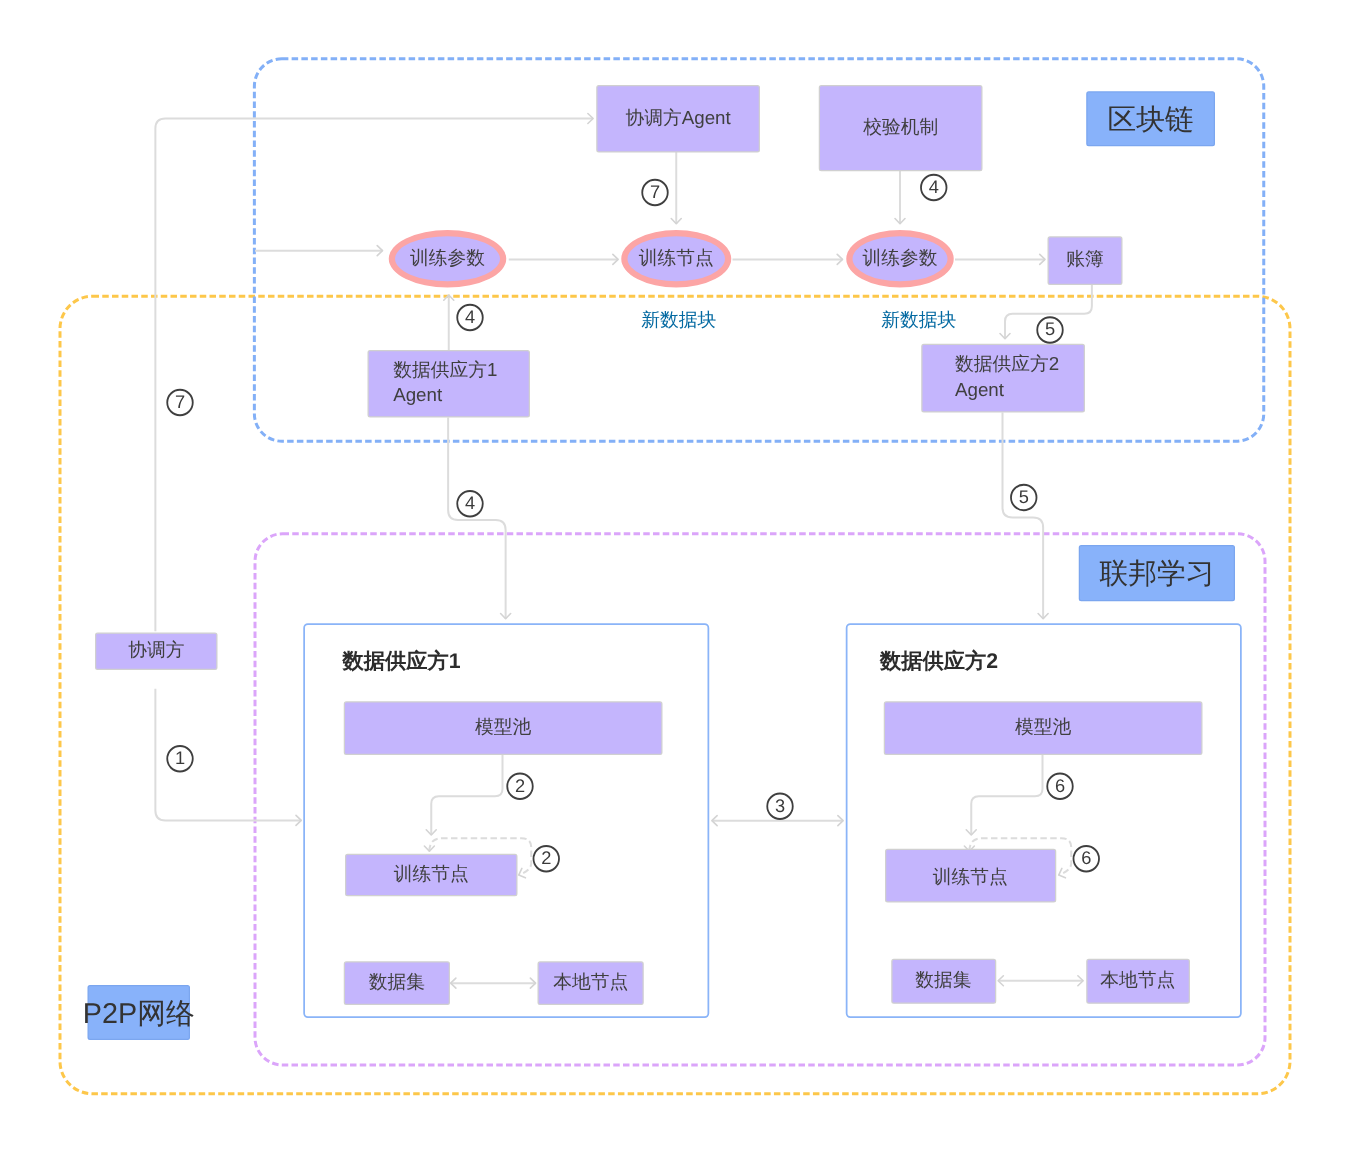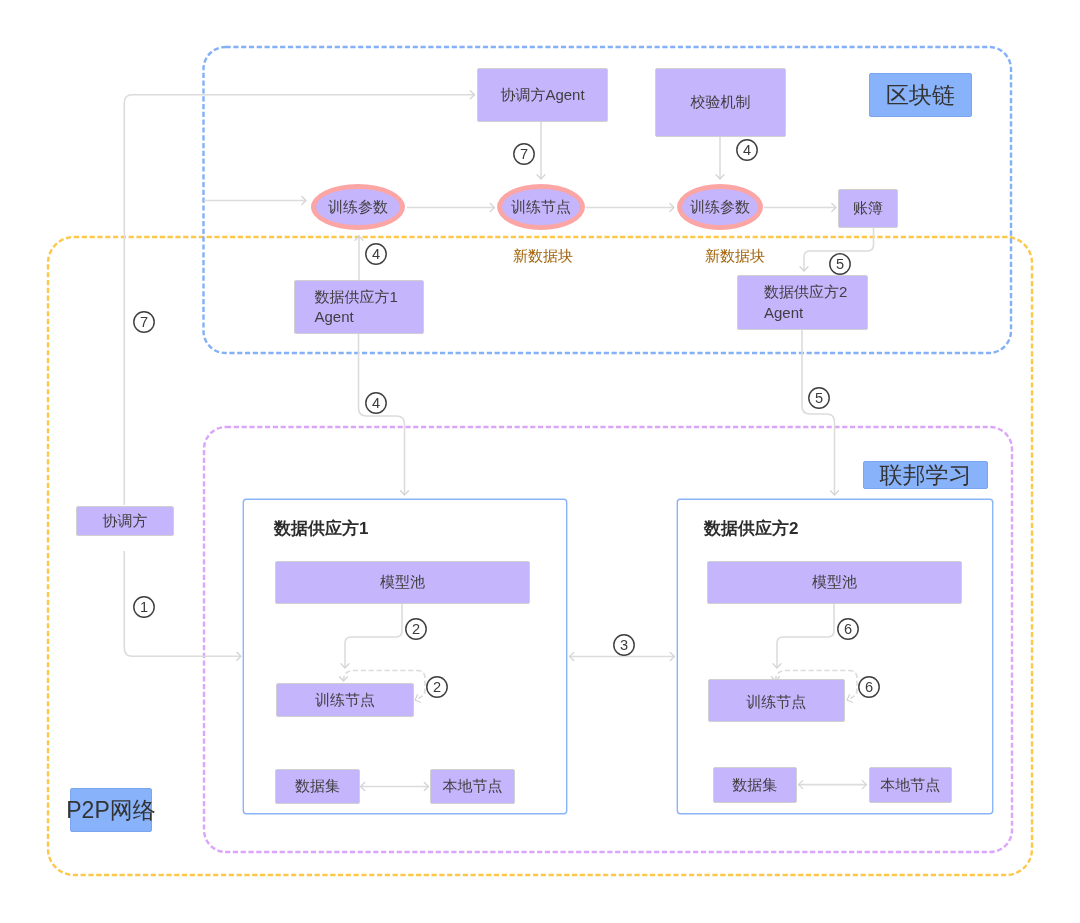--- a/index.html
+++ b/index.html
@@ -11,21 +11,21 @@
   #stage{position:relative;width:1080px;height:923px;background:#fff;}
   svg.layer{position:absolute;left:0;top:0;width:1080px;height:923px;overflow:visible;}
   .node{position:absolute;box-sizing:border-box;display:flex;align-items:center;
         justify-content:center;text-align:center;color:#3f3f3f;
         font-size:15px;line-height:1.35;background:#c4b5fd;}
   .rect{border:1px solid #d0d0d0;border-radius:2px;}
   .ell{border:5px solid #fca5a5;border-radius:50%;}
   .tag{position:absolute;box-sizing:border-box;display:flex;align-items:center;
        justify-content:center;background:#88b2fa;border:1px solid #7ba6ef;
        color:#333333;font-size:23px;border-radius:2px;letter-spacing:0px;}
-  .plain{position:absolute;color:#a16207;font-size:15px;white-space:nowrap;}
+  .plain{position:absolute;color:#0369a1;font-size:15px;white-space:nowrap;}
   .group-title{position:absolute;font-weight:bold;font-size:17px;color:#2c2c2c;white-space:nowrap;}
   svg.layer{z-index:2;}
   svg.zones{z-index:0;}
   .node,.tag,.plain,.group-title,.num{z-index:3;}
   .node,.tag,.plain,.group-title,.num{filter:opacity(1);}
   .num{position:absolute;width:30px;height:30px;overflow:visible;}
 </style>
 </head>
 <body>
 
@@ -89,21 +89,21 @@
 
       <path d="M798.5,784.6 L866.5,784.6" marker-start="url(#ahb)" marker-end="url(#ah)"></path>
 
       <path d="M569.5,656.5 L674.5,656.5" marker-start="url(#ahb)" marker-end="url(#ah)"></path>
     </g>
   </svg>
 
   <div class="tag" style="left:869px;top:73px;width:103px;height:44px;">
     <span>区块链</span>
   </div>
-  <div class="tag" style="left:863px;top:461px;width:125px;height:28px;">
+  <div class="tag" style="left:863px;top:436px;width:125px;height:45px;">
     <span>联邦学习</span>
   </div>
   <div class="tag" style="left:70px;top:788px;width:82px;height:44px;white-space:nowrap;">
     <span>P2P网络</span>
   </div>
 
   <div class="node rect" style="left:477px;top:68px;width:131px;height:54px;">
     <span>协调方Agent</span>
   </div>
   <div class="node rect" style="left:655px;top:68px;width:131px;height:69px;">

